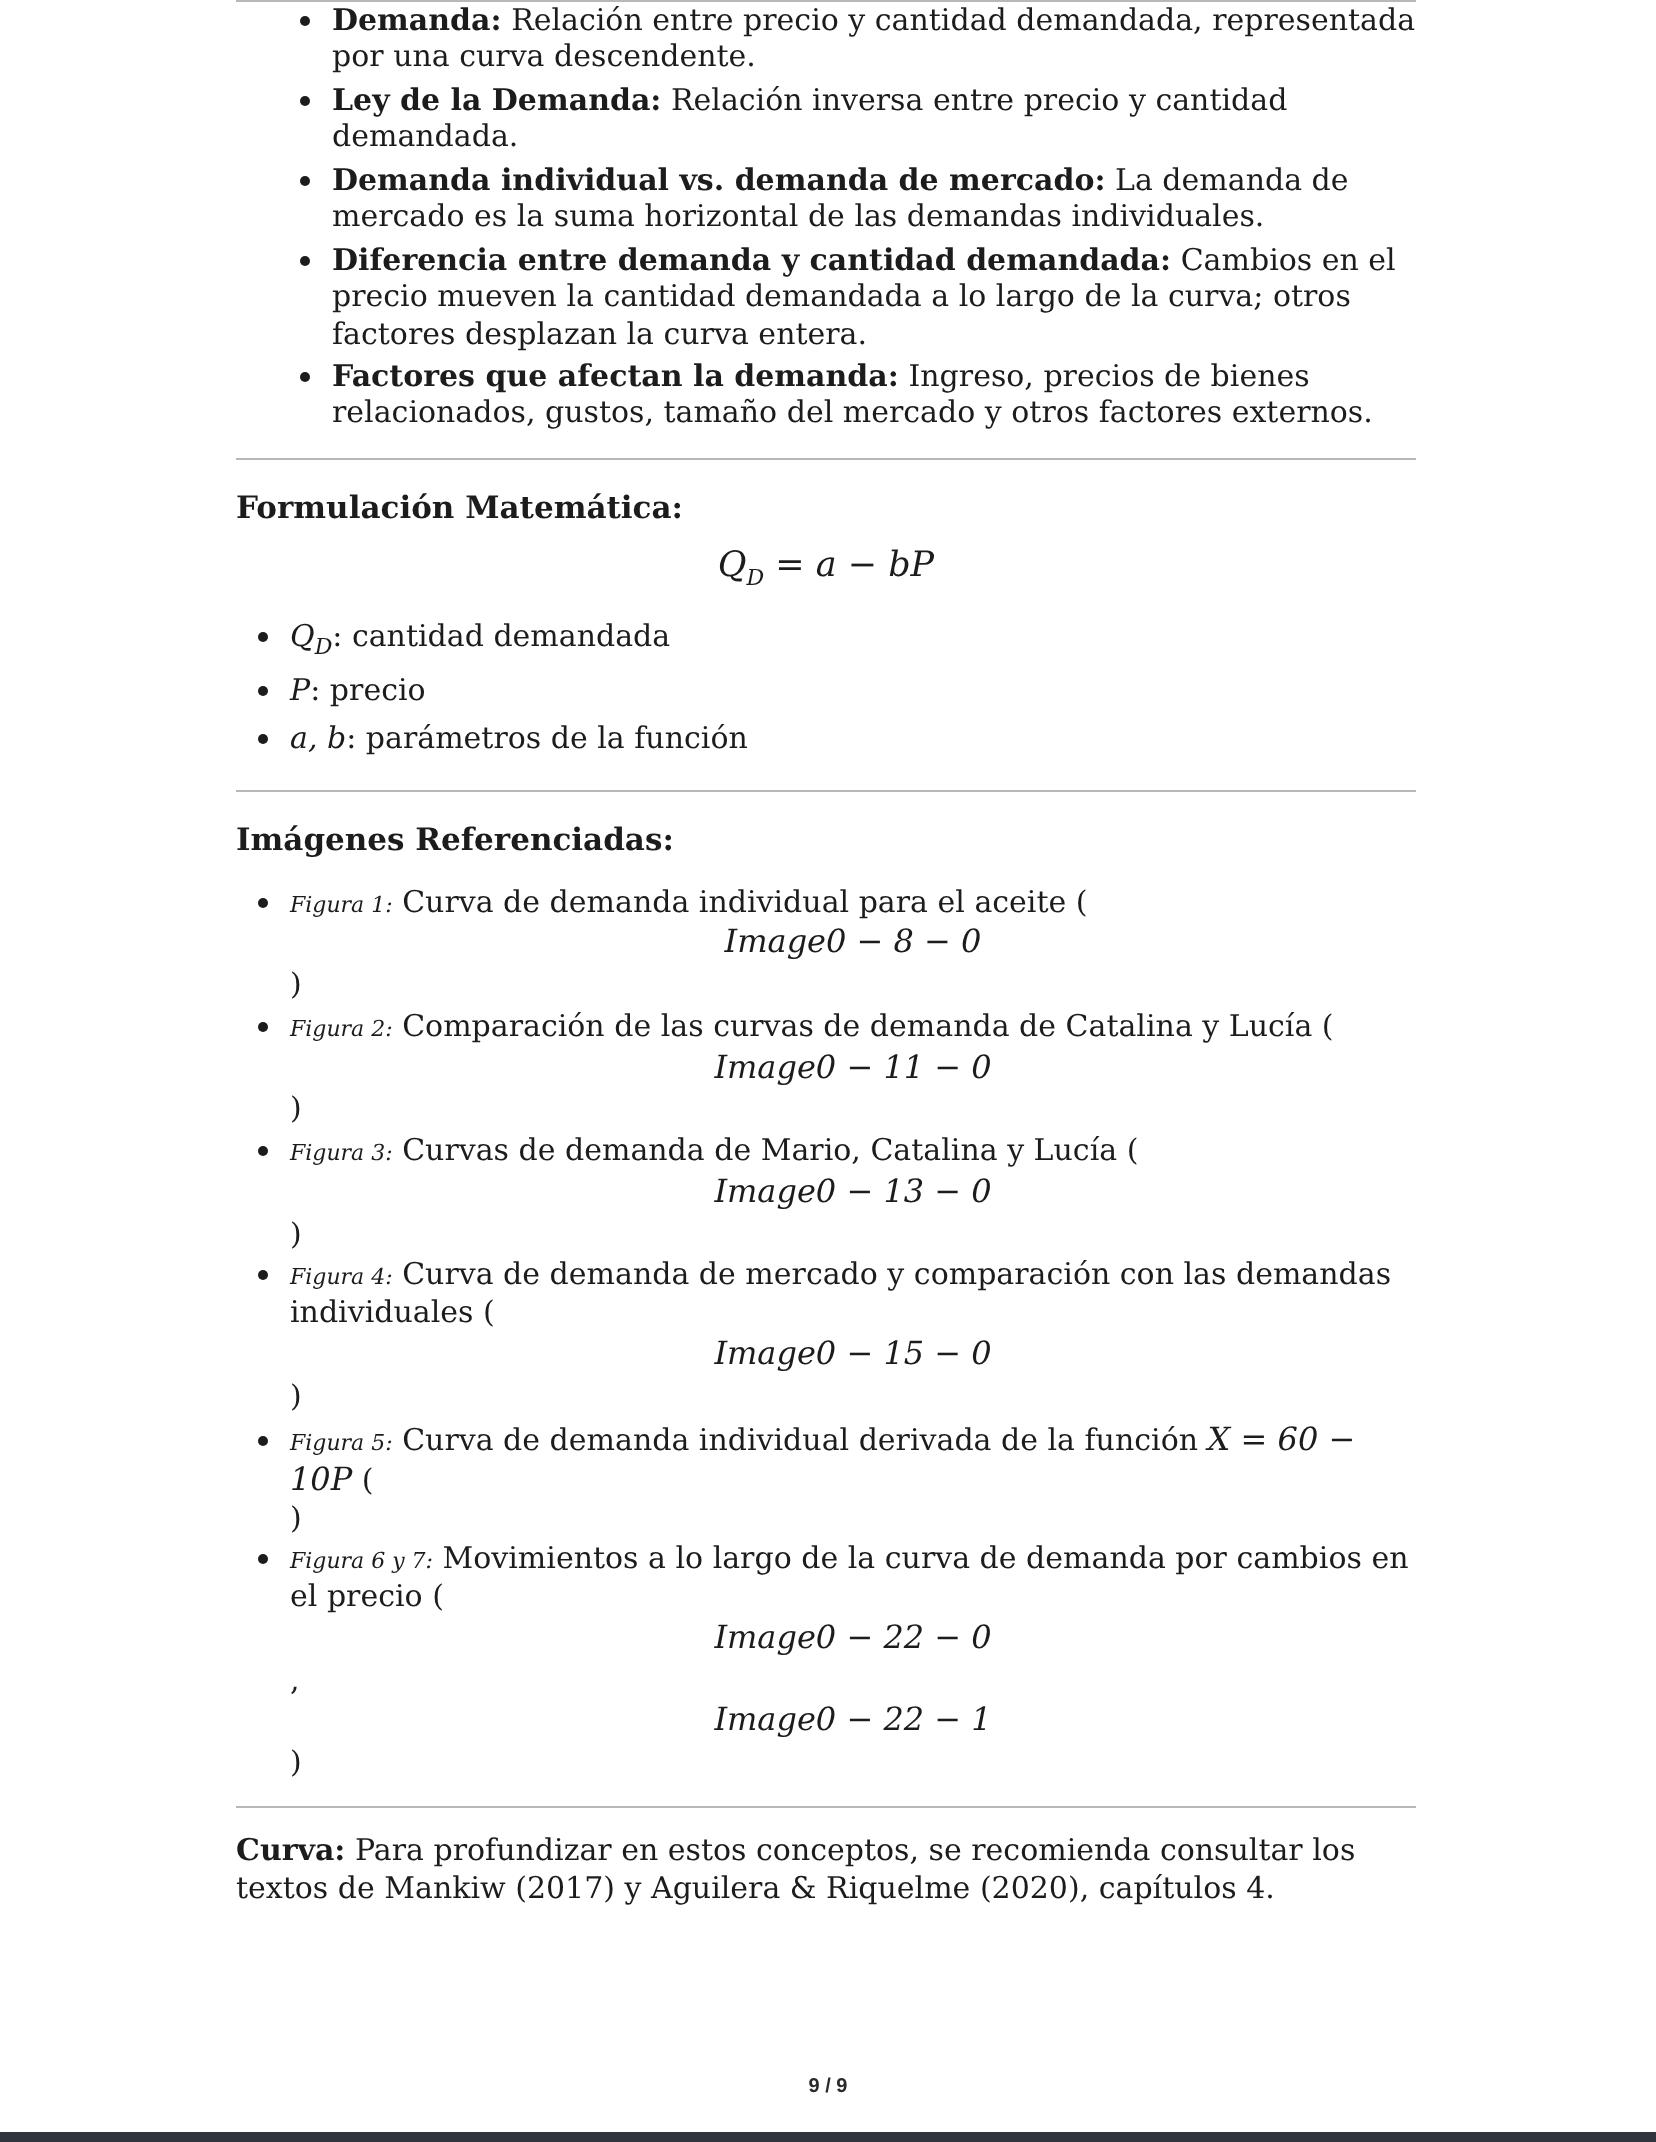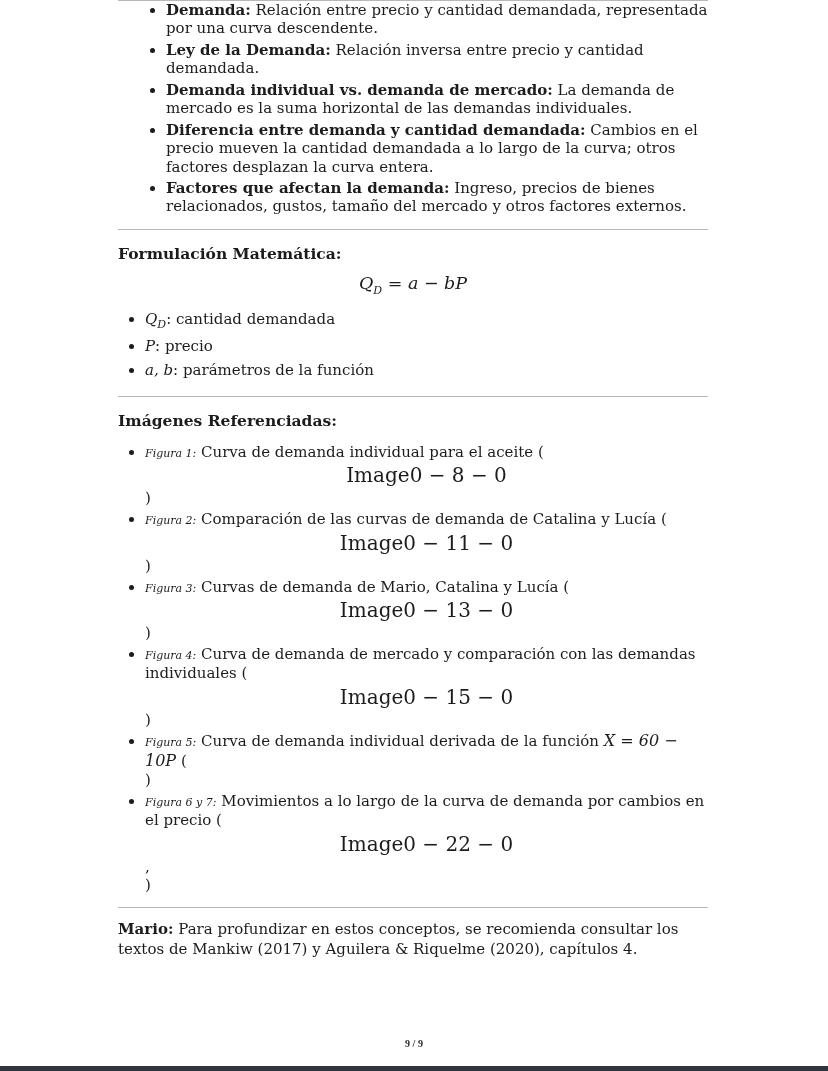--- a/index.html
+++ b/index.html
@@ -33,30 +33,30 @@
   sub.msub { font-style: italic; font-size: 11px; }
   ul.math-bullets { margin: 0 0 16px 0; padding-left: 27px; font-size: 15px; line-height: 1.25; }
   ul.math-bullets li { margin-bottom: 5px; }
   ul.fig-list {
     margin: 13px 0 12px 0; padding-left: 27px;
     font-size: 15px; line-height: 1.25;
   }
   ul.fig-list li { margin-bottom: 2px; }
   .fig-label { font-style: italic; font-size: 11px; }
   .math-line {
-    text-align: center; 
-    font-size: 20px; line-height: 1.3; margin: 1px 0;
+    text-align: center; font-style: italic;
+    font-size: 16px; line-height: 1.3; margin: 1px 0;
   }
   .inline-math { font-style: italic; font-size: 16px; }
   .paren-line { font-size: 15px; line-height: 1.25; margin: 0; }
   p.nota { font-size: 15px; line-height: 1.3; margin: 12px 0 0 0; }
   .footer {
     position: absolute; left: 0; right: 0; bottom: 22px;
     text-align: center; font-size: 10px; color: #2a2a2a;
-    font-family: Liberation Serif, serif;
+    font-family: Liberation Sans, sans-serif;
     font-weight: bold;
   }
   .bottom-strip {
     position: absolute; left: 0; right: 0; bottom: 0;
     height: 5px; background: #31363c;
   }
 </style>
 </head>
 <body>
 
@@ -112,25 +112,26 @@
         <div class="paren-line">)</div>
       </li>
       <li>
         <span class="fig-label">Figura 5:</span><span> Curva de demanda individual derivada de la función </span><span class="inline-math">X = 60 − 10P</span><span> (</span>
         <div class="paren-line">)</div>
       </li>
       <li>
         <span class="fig-label">Figura 6 y 7:</span><span> Movimientos a lo largo de la curva de demanda por cambios en el precio (</span>
         <div class="math-line">Image0 − 22 − 0</div>
         <div class="paren-line">,</div>
+        <div class="math-line">Image0 − 22 − 1</div>
         <div class="paren-line">)</div>
       </li>
     </ul>
   </section>
 
   <hr class="rule">
 
-  <p class="nota"><b>Mario:</b><span> Para profundizar en estos conceptos, se recomienda consultar los textos de Mankiw (2017) y Aguilera &amp; Riquelme (2020), capítulos 4.</span></p>
+  <p class="nota"><b>Curva:</b><span> Para profundizar en estos conceptos, se recomienda consultar los textos de Mankiw (2017) y Aguilera &amp; Riquelme (2020), capítulos 4.</span></p>
 
 </div>
 
 <div class="footer">9 / 9</div>
 <div class="bottom-strip"></div>
 
 </body></html>

